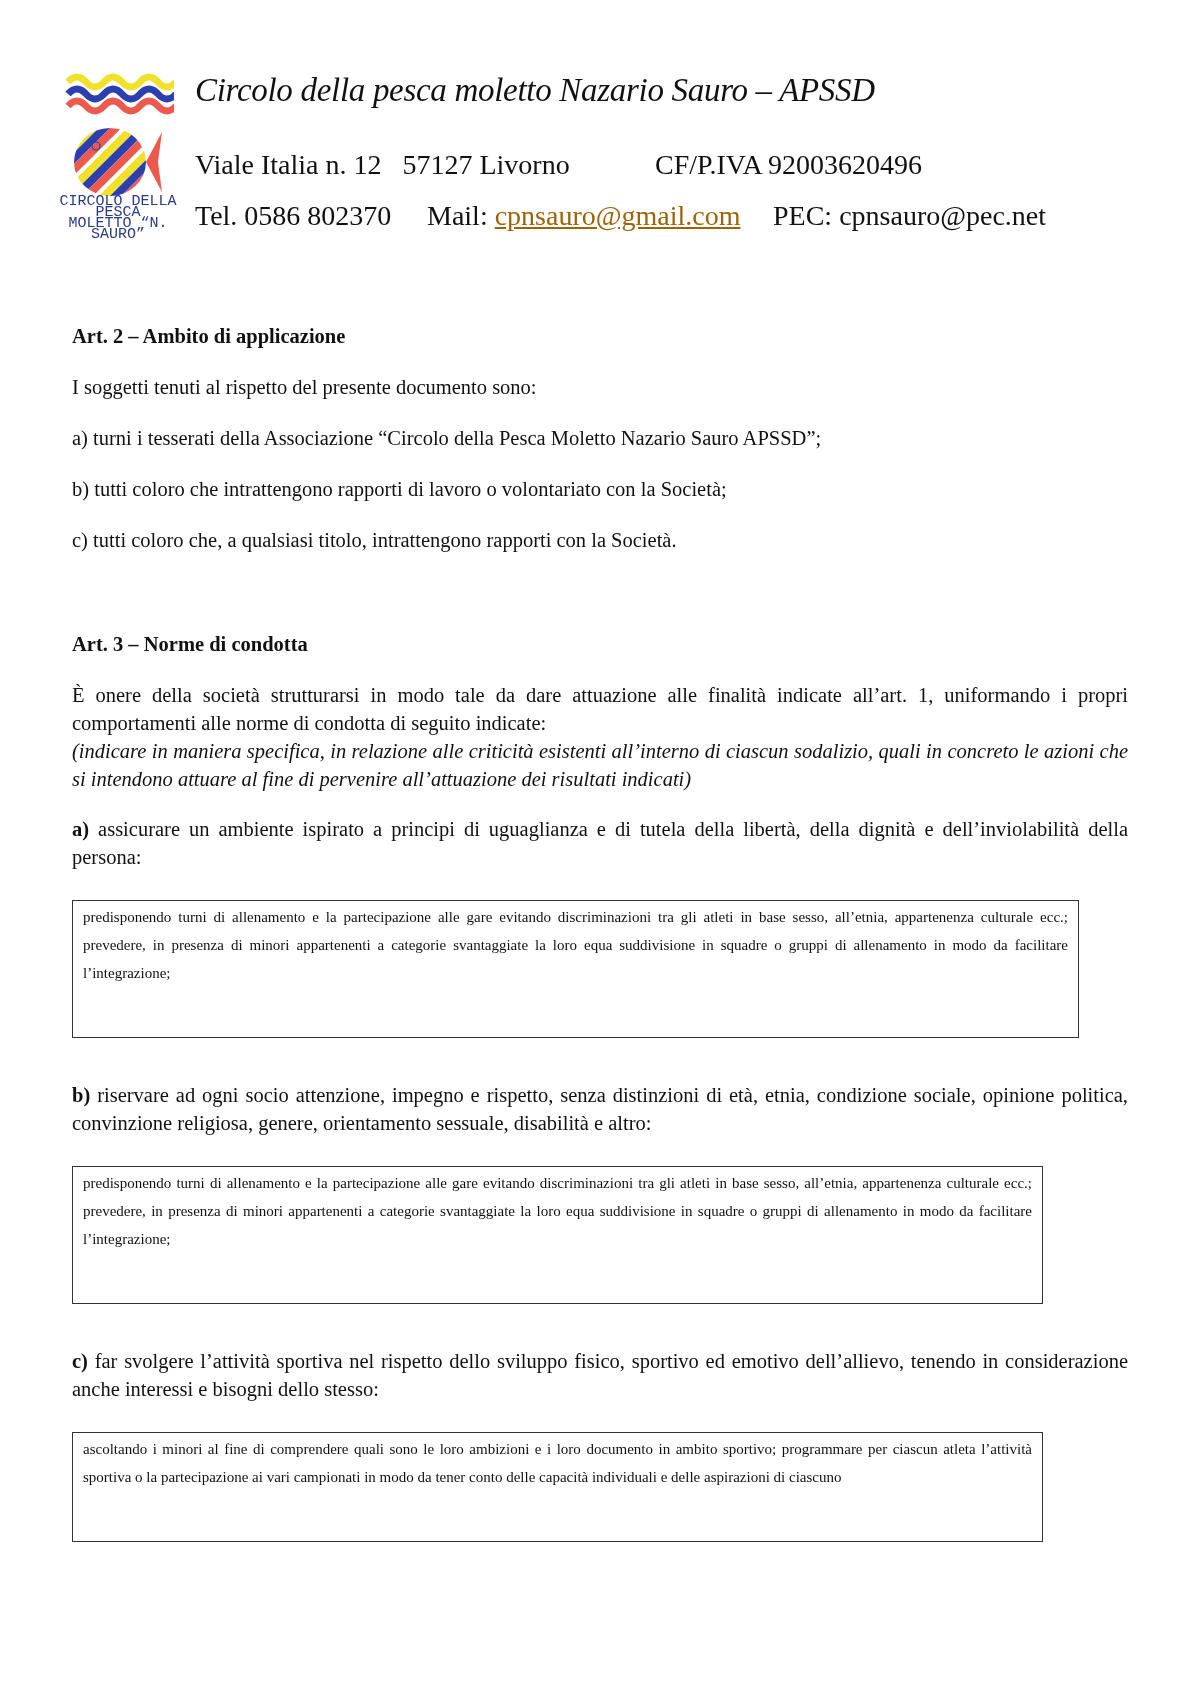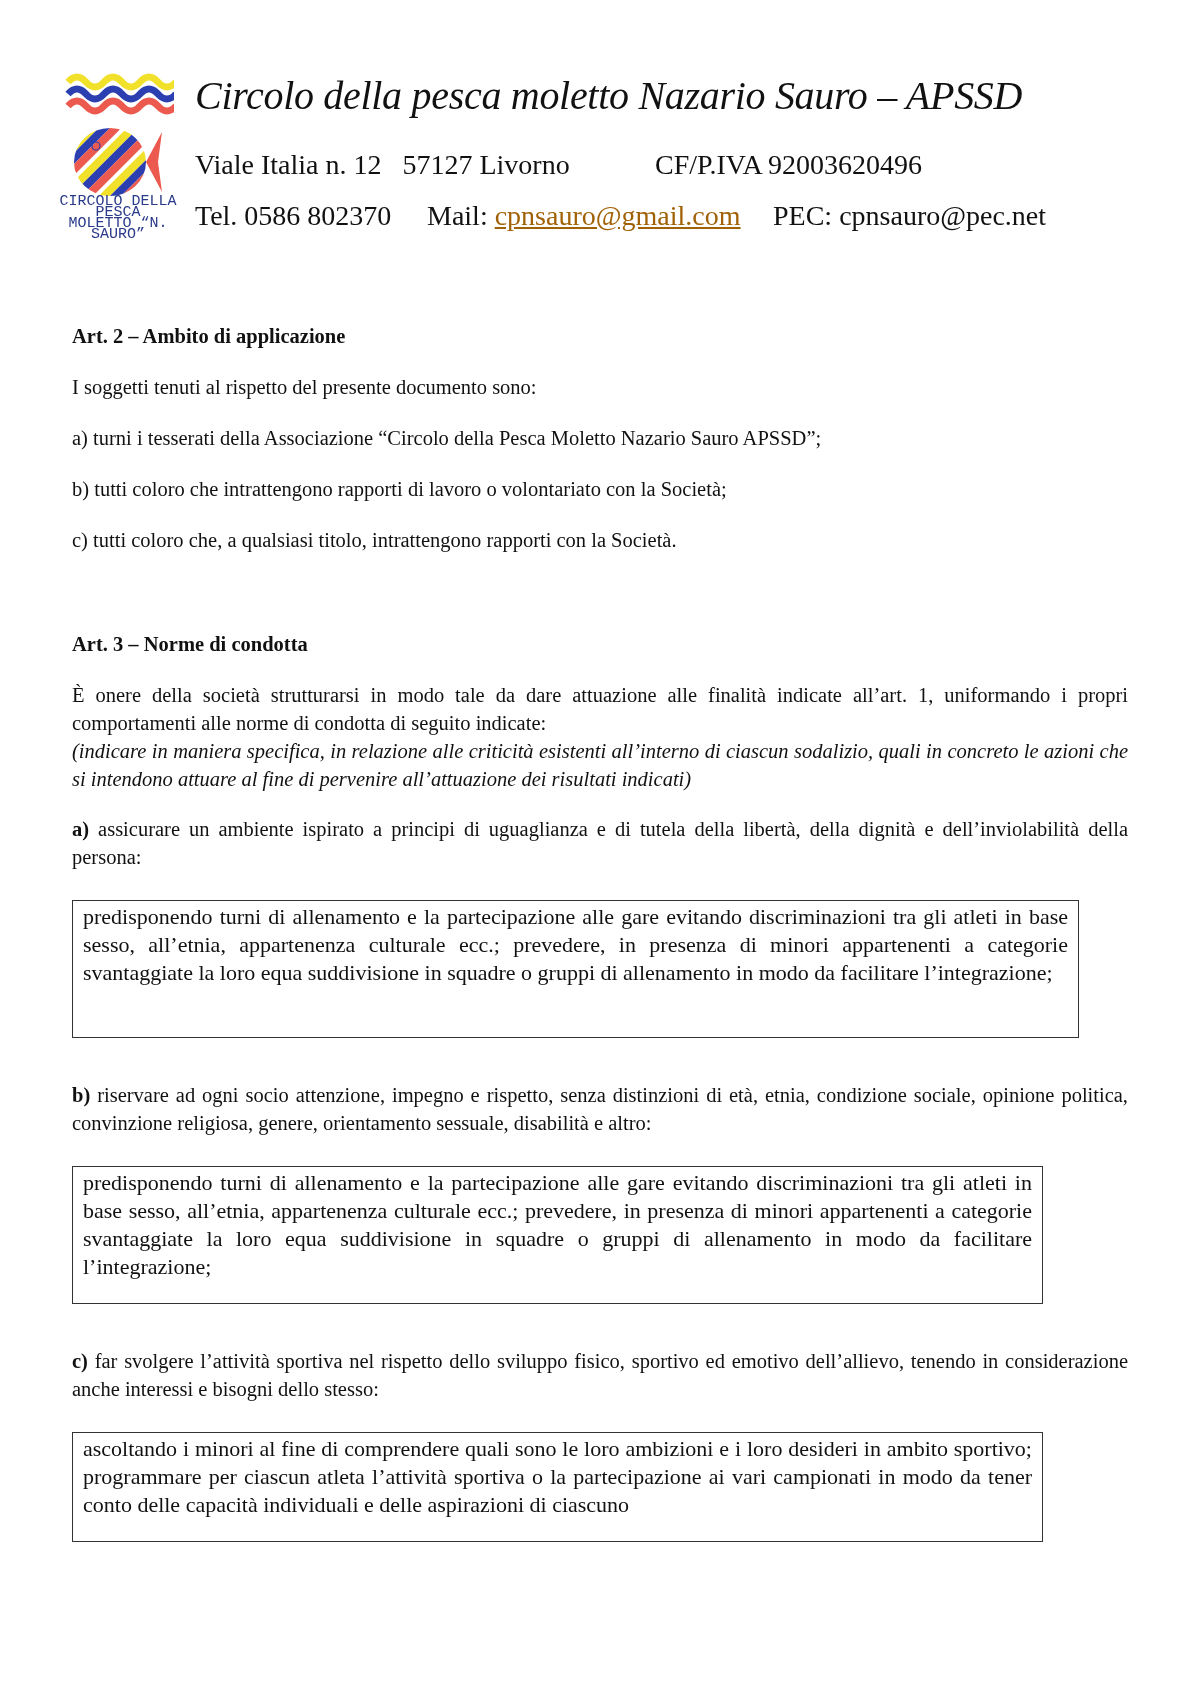--- a/index.html
+++ b/index.html
@@ -4,38 +4,38 @@
 <style>
   html, body { margin: 0; padding: 0; background: #ffffff; }
   body { width: 1192px; height: 1685px; position: relative; overflow: hidden;
          font-family: "Liberation Serif", "DejaVu Serif", serif; color: #111; }
   .page { position: absolute; left: 0; top: 0; width: 1192px; height: 1685px; }
 
   
   .logo { position: absolute; left: 62px; top: 70px; width: 112px; height: 160px; }
   .logo-caption { position: absolute; left: 56px; top: 196px; width: 124px; text-align: center;
                   font-family: Liberation Mono, monospace; font-size: 15px; line-height: 11px; color: #2a3a8a; }
-  .h-title { position: absolute; left: 195px; top: 72px; font-style: italic; font-size: 40px; letter-spacing: -0.3px; }
+  .h-title { position: absolute; left: 195px; top: 72px; font-style: italic; font-size: 33px; letter-spacing: -0.3px; }
   .h-line { position: absolute; font-size: 28px; }
   .h-address { left: 195px; top: 149px; }
   .h-cf { left: 655px; top: 149px; }
   .h-tel { left: 195px; top: 200px; }
   .h-mail { left: 427px; top: 200px; }
   .h-mail a { color: #a16207; text-decoration: underline; }
   .h-pec { left: 773px; top: 200px; }
 
   
   .txt { position: absolute; left: 72px; font-size: 20.5px; line-height: 28px; }
   .heading { font-weight: bold; }
   .just { width: 1056px; text-align: justify; text-align-last: left; }
   .ital { font-style: italic; }
   .lbl { font-weight: bold; }
 
   .box { position: absolute; left: 72px; border: 1px solid #333; box-sizing: border-box;
-         padding: 2px 10px 0 10px; font-size: 22px; line-height: 28px; text-align: justify; text-align-last: left; }
+         padding: 2px 10px 0 10px; font-size: 15px; line-height: 28px; text-align: justify; text-align-last: left; }
   .box1 { top: 900px; width: 1007px; height: 138px; }
   .box2 { top: 1166px; width: 971px; height: 138px; }
   .box3 { top: 1432px; width: 971px; height: 110px; }
 </style>
 </head>
 <body>
 
 <div class="page">
 
   <svg class="logo" viewBox="0 0 112 160">
@@ -90,16 +90,16 @@
   <div class="txt just" style="top:681px">È onere della società strutturarsi in modo tale da dare attuazione alle finalità indicate all’art. 1, uniformando i propri comportamenti alle norme di condotta di seguito indicate:</div>
   <div class="txt just ital" style="top:737px">(indicare in maniera specifica, in relazione alle criticità esistenti all’interno di ciascun sodalizio, quali in concreto le azioni che si intendono attuare al fine di pervenire all’attuazione dei risultati indicati)</div>
 
   <div class="txt just" style="top:815px"><span class="lbl">a)</span><span> assicurare un ambiente ispirato a principi di uguaglianza e di tutela della libertà, della dignità e dell’inviolabilità della persona:</span></div>
   <div class="box box1">predisponendo turni di allenamento e la partecipazione alle gare evitando discriminazioni tra gli atleti in base sesso, all’etnia, appartenenza culturale ecc.; prevedere, in presenza di minori appartenenti a categorie svantaggiate la loro equa suddivisione in squadre o gruppi di allenamento in modo da facilitare l’integrazione;</div>
 
   <div class="txt just" style="top:1081px"><span class="lbl">b)</span><span> riservare ad ogni socio attenzione, impegno e rispetto, senza distinzioni di età, etnia, condizione sociale, opinione politica, convinzione religiosa, genere, orientamento sessuale, disabilità e altro:</span></div>
   <div class="box box2">predisponendo turni di allenamento e la partecipazione alle gare evitando discriminazioni tra gli atleti in base sesso, all’etnia, appartenenza culturale ecc.; prevedere, in presenza di minori appartenenti a categorie svantaggiate la loro equa suddivisione in squadre o gruppi di allenamento in modo da facilitare l’integrazione;</div>
 
   <div class="txt just" style="top:1347px"><span class="lbl">c)</span><span> far svolgere l’attività sportiva nel rispetto dello sviluppo fisico, sportivo ed emotivo dell’allievo, tenendo in considerazione anche interessi e bisogni dello stesso:</span></div>
-  <div class="box box3">ascoltando i minori al fine di comprendere quali sono le loro ambizioni e i loro desideri in ambito sportivo; programmare per ciascun atleta l’attività sportiva o la partecipazione ai vari campionati in modo da tener conto delle capacità individuali e delle aspirazioni di ciascuno</div>
+  <div class="box box3">ascoltando i minori al fine di comprendere quali sono le loro ambizioni e i loro documento in ambito sportivo; programmare per ciascun atleta l’attività sportiva o la partecipazione ai vari campionati in modo da tener conto delle capacità individuali e delle aspirazioni di ciascuno</div>
 
 
 </div>
 
 </body></html>

